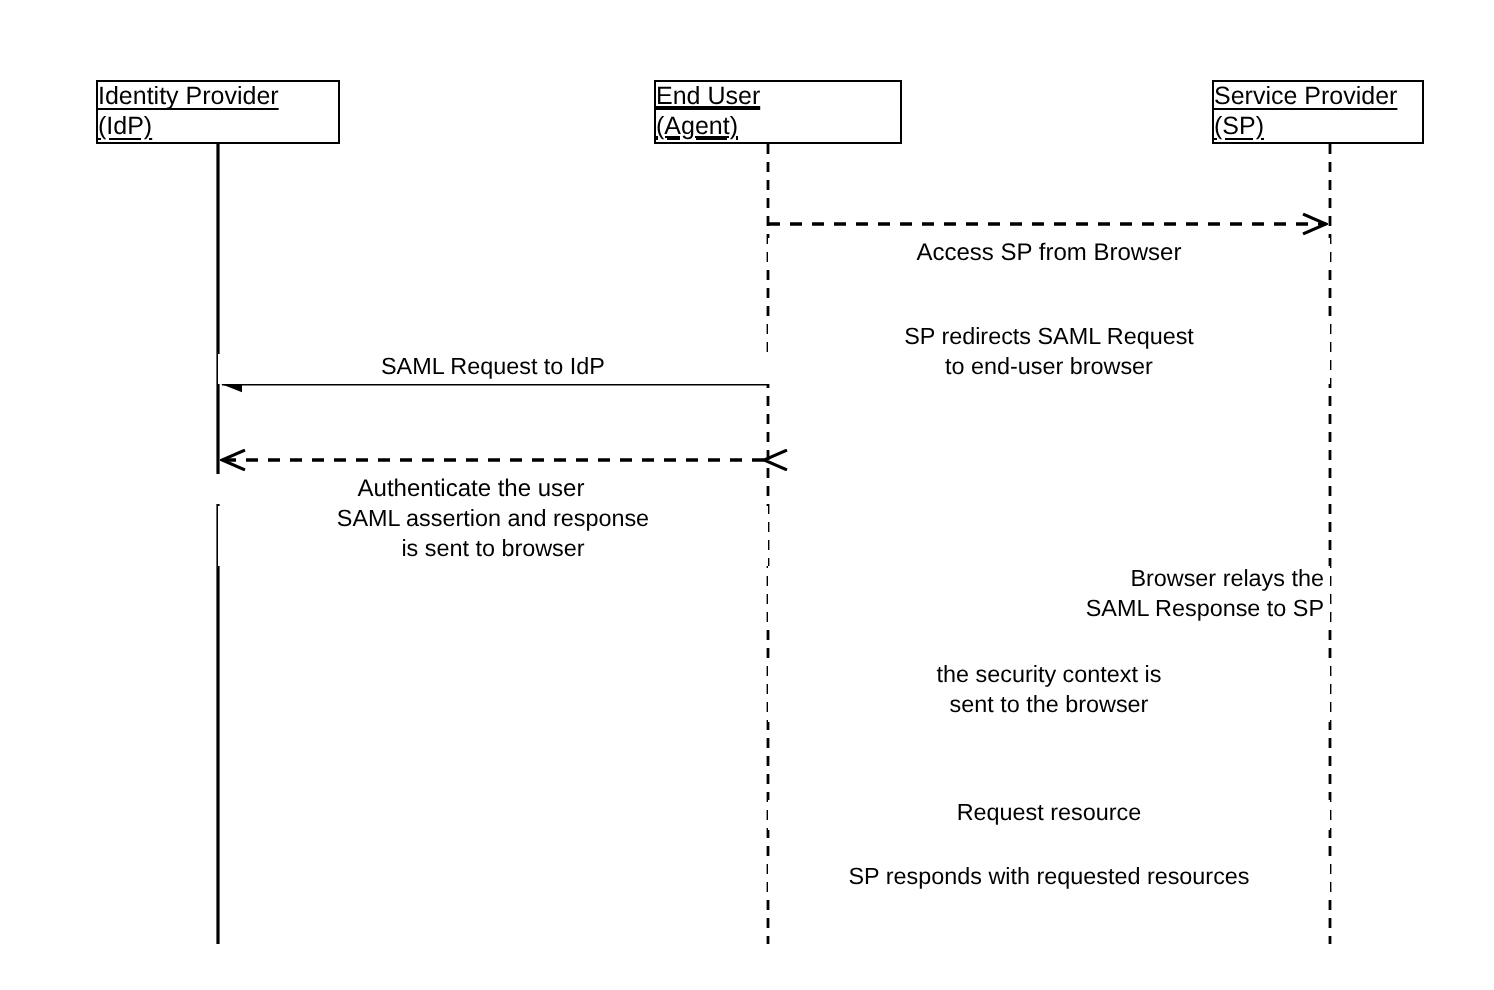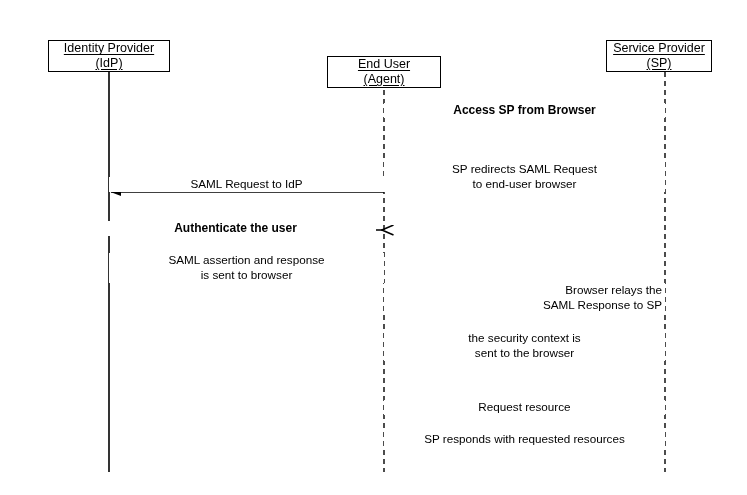--- a/index.html
+++ b/index.html
@@ -25,21 +25,20 @@
   }
 
   
   .participant-box {
     position: absolute;
     border: 1.6px solid #000000;
     background: #ffffff;
     box-sizing: border-box;
     display: flex;
     flex-direction: column;
-    align-items: center;
     justify-content: center;
     line-height: 1.18;
     z-index: 5;
   }
   .participant-line {
     font-size: 12.5px;
     text-decoration: underline;
     text-underline-offset: 1.5px;
     white-space: nowrap;
   }
@@ -50,22 +49,23 @@
     text-align: center;
     background: #ffffff;
     font-size: 11.7px;
     line-height: 1.28;
     white-space: nowrap;
     z-index: 4;
     padding: 0 3px;
     box-sizing: border-box;
   }
   .msg-label.bold {
-    font-weight: bold;
+    font-weight: normal;
     font-size: 12px;
+    margin-top: 16px;
   }
   .msg-label .lbl-line { display: block; }
 </style>
 </head>
 <body>
 
 <svg id="diagram-canvas" width="747" height="495" viewBox="0 0 747 495" xmlns="http://www.w3.org/2000/svg">
   <defs>
     <marker id="arrow-filled-right" markerWidth="11" markerHeight="9" refX="10" refY="4.5" orient="auto" markerUnits="userSpaceOnUse">
       <path d="M0,0.4 L10.5,4.5 L0,8.6 z" fill="#000000"></path>
@@ -96,21 +96,21 @@
       <line x1="384" x2="663" y1="408" y2="408" stroke="#000000" stroke-width="1.5" marker-end="url(#arrow-filled-right)"></line>
       <line x1="665" x2="386" y1="440" y2="440" stroke="#000000" stroke-width="1.5" marker-end="url(#arrow-filled-right)"></line>
     </g>
 </svg>
 
 <div id="participants-layer">
     <div class="participant-box" style="left: 48px; top: 40px; width: 122px; height: 32px;">
       <span class="participant-line">Identity  Provider</span>
       <span class="participant-line">(IdP)</span>
     </div>
-    <div class="participant-box" style="left: 327px; top: 56px; width: 114px; height: 32px;">
+    <div class="participant-box" style="left: 327px; top: 40px; width: 124px; height: 32px; text-decoration: underline;">
       <span class="participant-line">End User</span>
       <span class="participant-line">(Agent)</span>
     </div>
     <div class="participant-box" style="left: 606px; top: 40px; width: 106px; height: 32px;">
       <span class="participant-line">Service  Provider</span>
       <span class="participant-line">(SP)</span>
     </div>
   </div>
 
 <div id="labels-layer">

